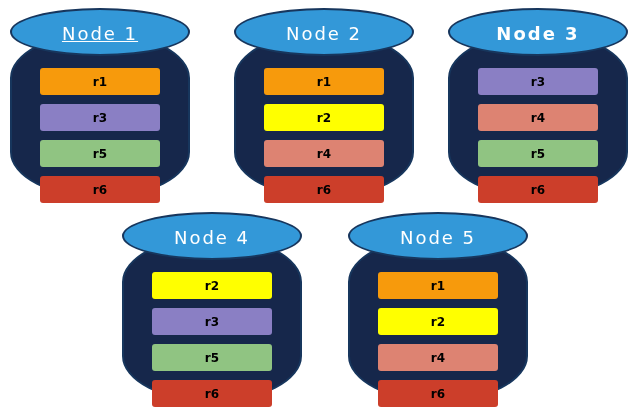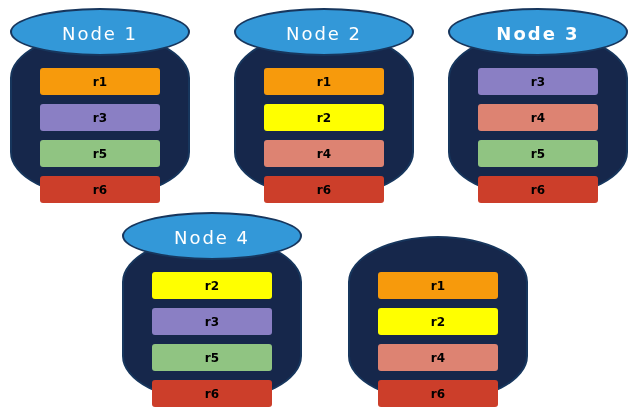--- a/index.html
+++ b/index.html
@@ -101,21 +101,21 @@
           <span class="replica-label" style="color: rgb(0, 0, 0);">r3</span>
         </div>
         <div class="replica" style="background: rgb(144, 196, 130);">
           <span class="replica-label" style="color: rgb(0, 0, 0);">r5</span>
         </div>
         <div class="replica" style="background: rgb(204, 62, 42);">
           <span class="replica-label" style="color: rgb(0, 0, 0);">r6</span>
         </div>
       </div>
       <div class="node-top" style="background: rgb(51, 152, 216); border-color: rgb(23, 54, 93);">
-        <span class="node-label" style="color: rgb(255, 255, 255);">Node 1</span>
+        <span class="node-label" style="color: rgb(255, 255, 255); text-decoration: underline;">Node 1</span>
       </div>
     </div>
     <div class="node" style="left: 234px; top: 8px;">
       <div class="node-body" style="background: rgb(22, 39, 75); border-color: rgb(23, 54, 93);"></div>
       <div class="replica-list">
         <div class="replica" style="background: rgb(247, 154, 12);">
           <span class="replica-label" style="color: rgb(0, 0, 0);">r1</span>
         </div>
         <div class="replica" style="background: rgb(255, 255, 0);">
           <span class="replica-label" style="color: rgb(0, 0, 0);">r2</span>
@@ -180,14 +180,17 @@
         <div class="replica" style="background: rgb(255, 255, 0);">
           <span class="replica-label" style="color: rgb(0, 0, 0);">r2</span>
         </div>
         <div class="replica" style="background: rgb(221, 131, 114);">
           <span class="replica-label" style="color: rgb(0, 0, 0);">r4</span>
         </div>
         <div class="replica" style="background: rgb(204, 62, 42);">
           <span class="replica-label" style="color: rgb(0, 0, 0);">r6</span>
         </div>
       </div>
+      <div class="node-top" style="background: rgb(51, 152, 216); border-color: rgb(23, 54, 93);">
+        <span class="node-label" style="color: rgb(255, 255, 255);">Node 5</span>
+      </div>
     </div>
   </div>
 
 </body></html>

